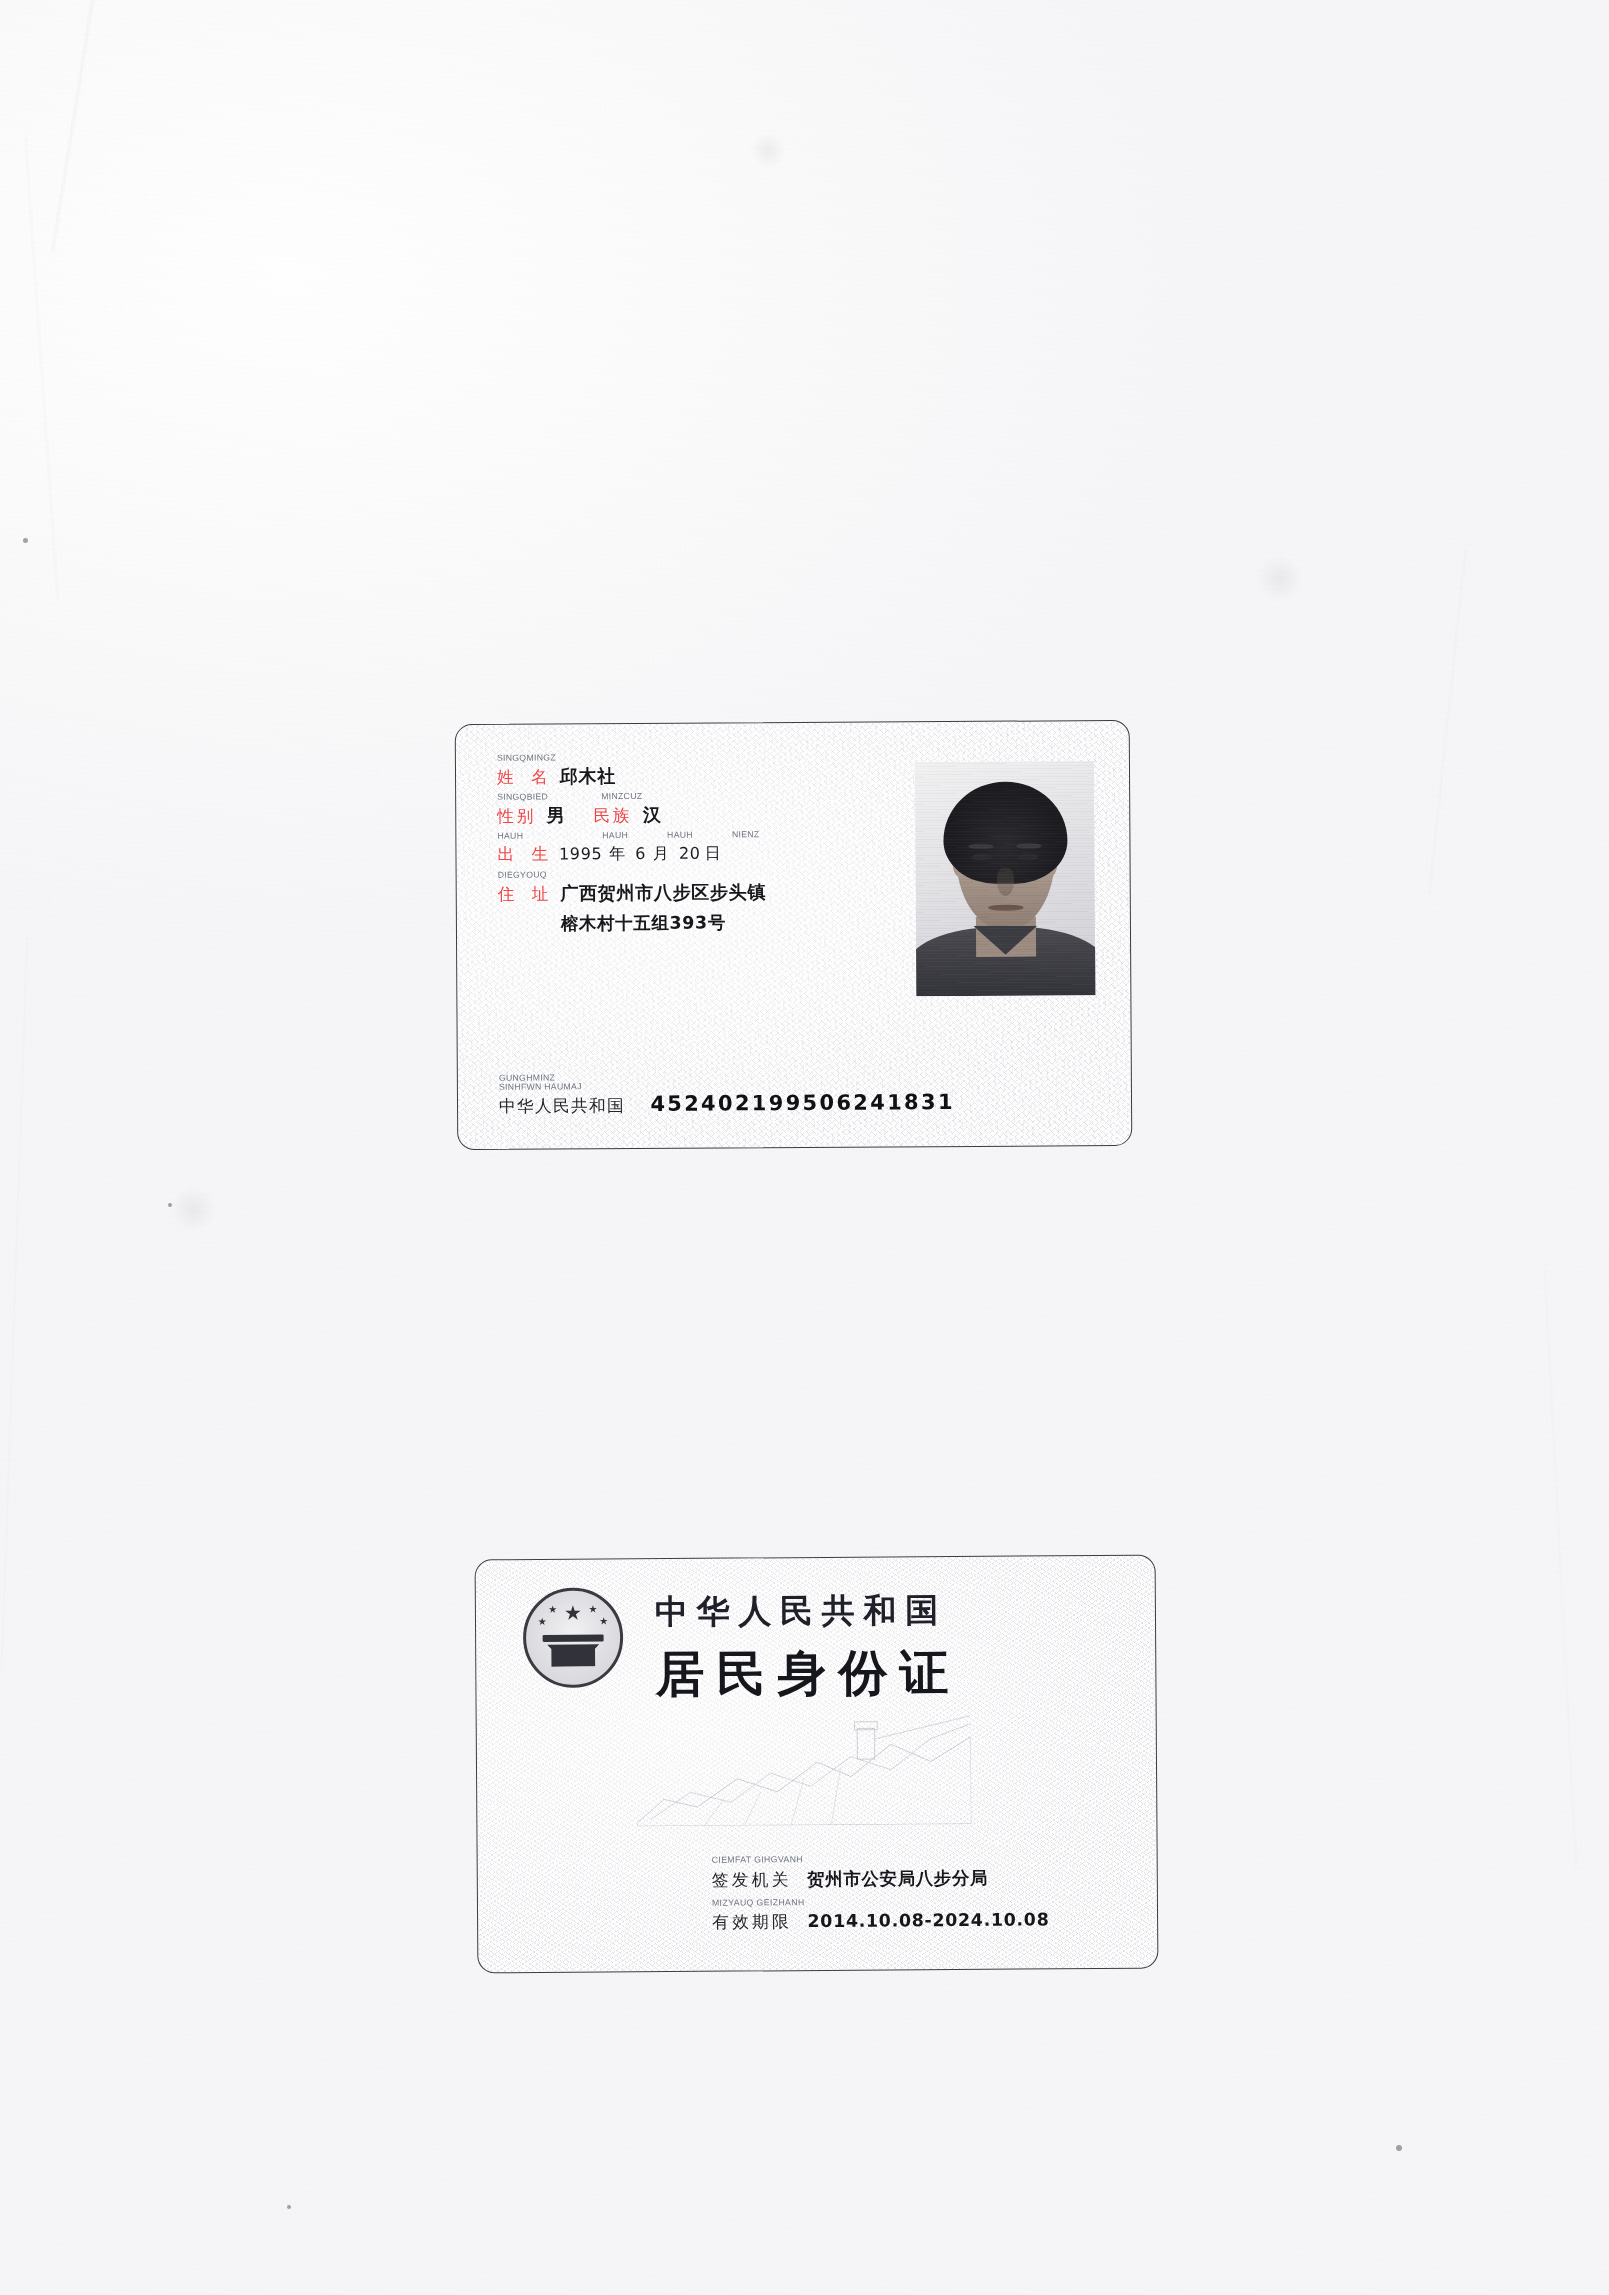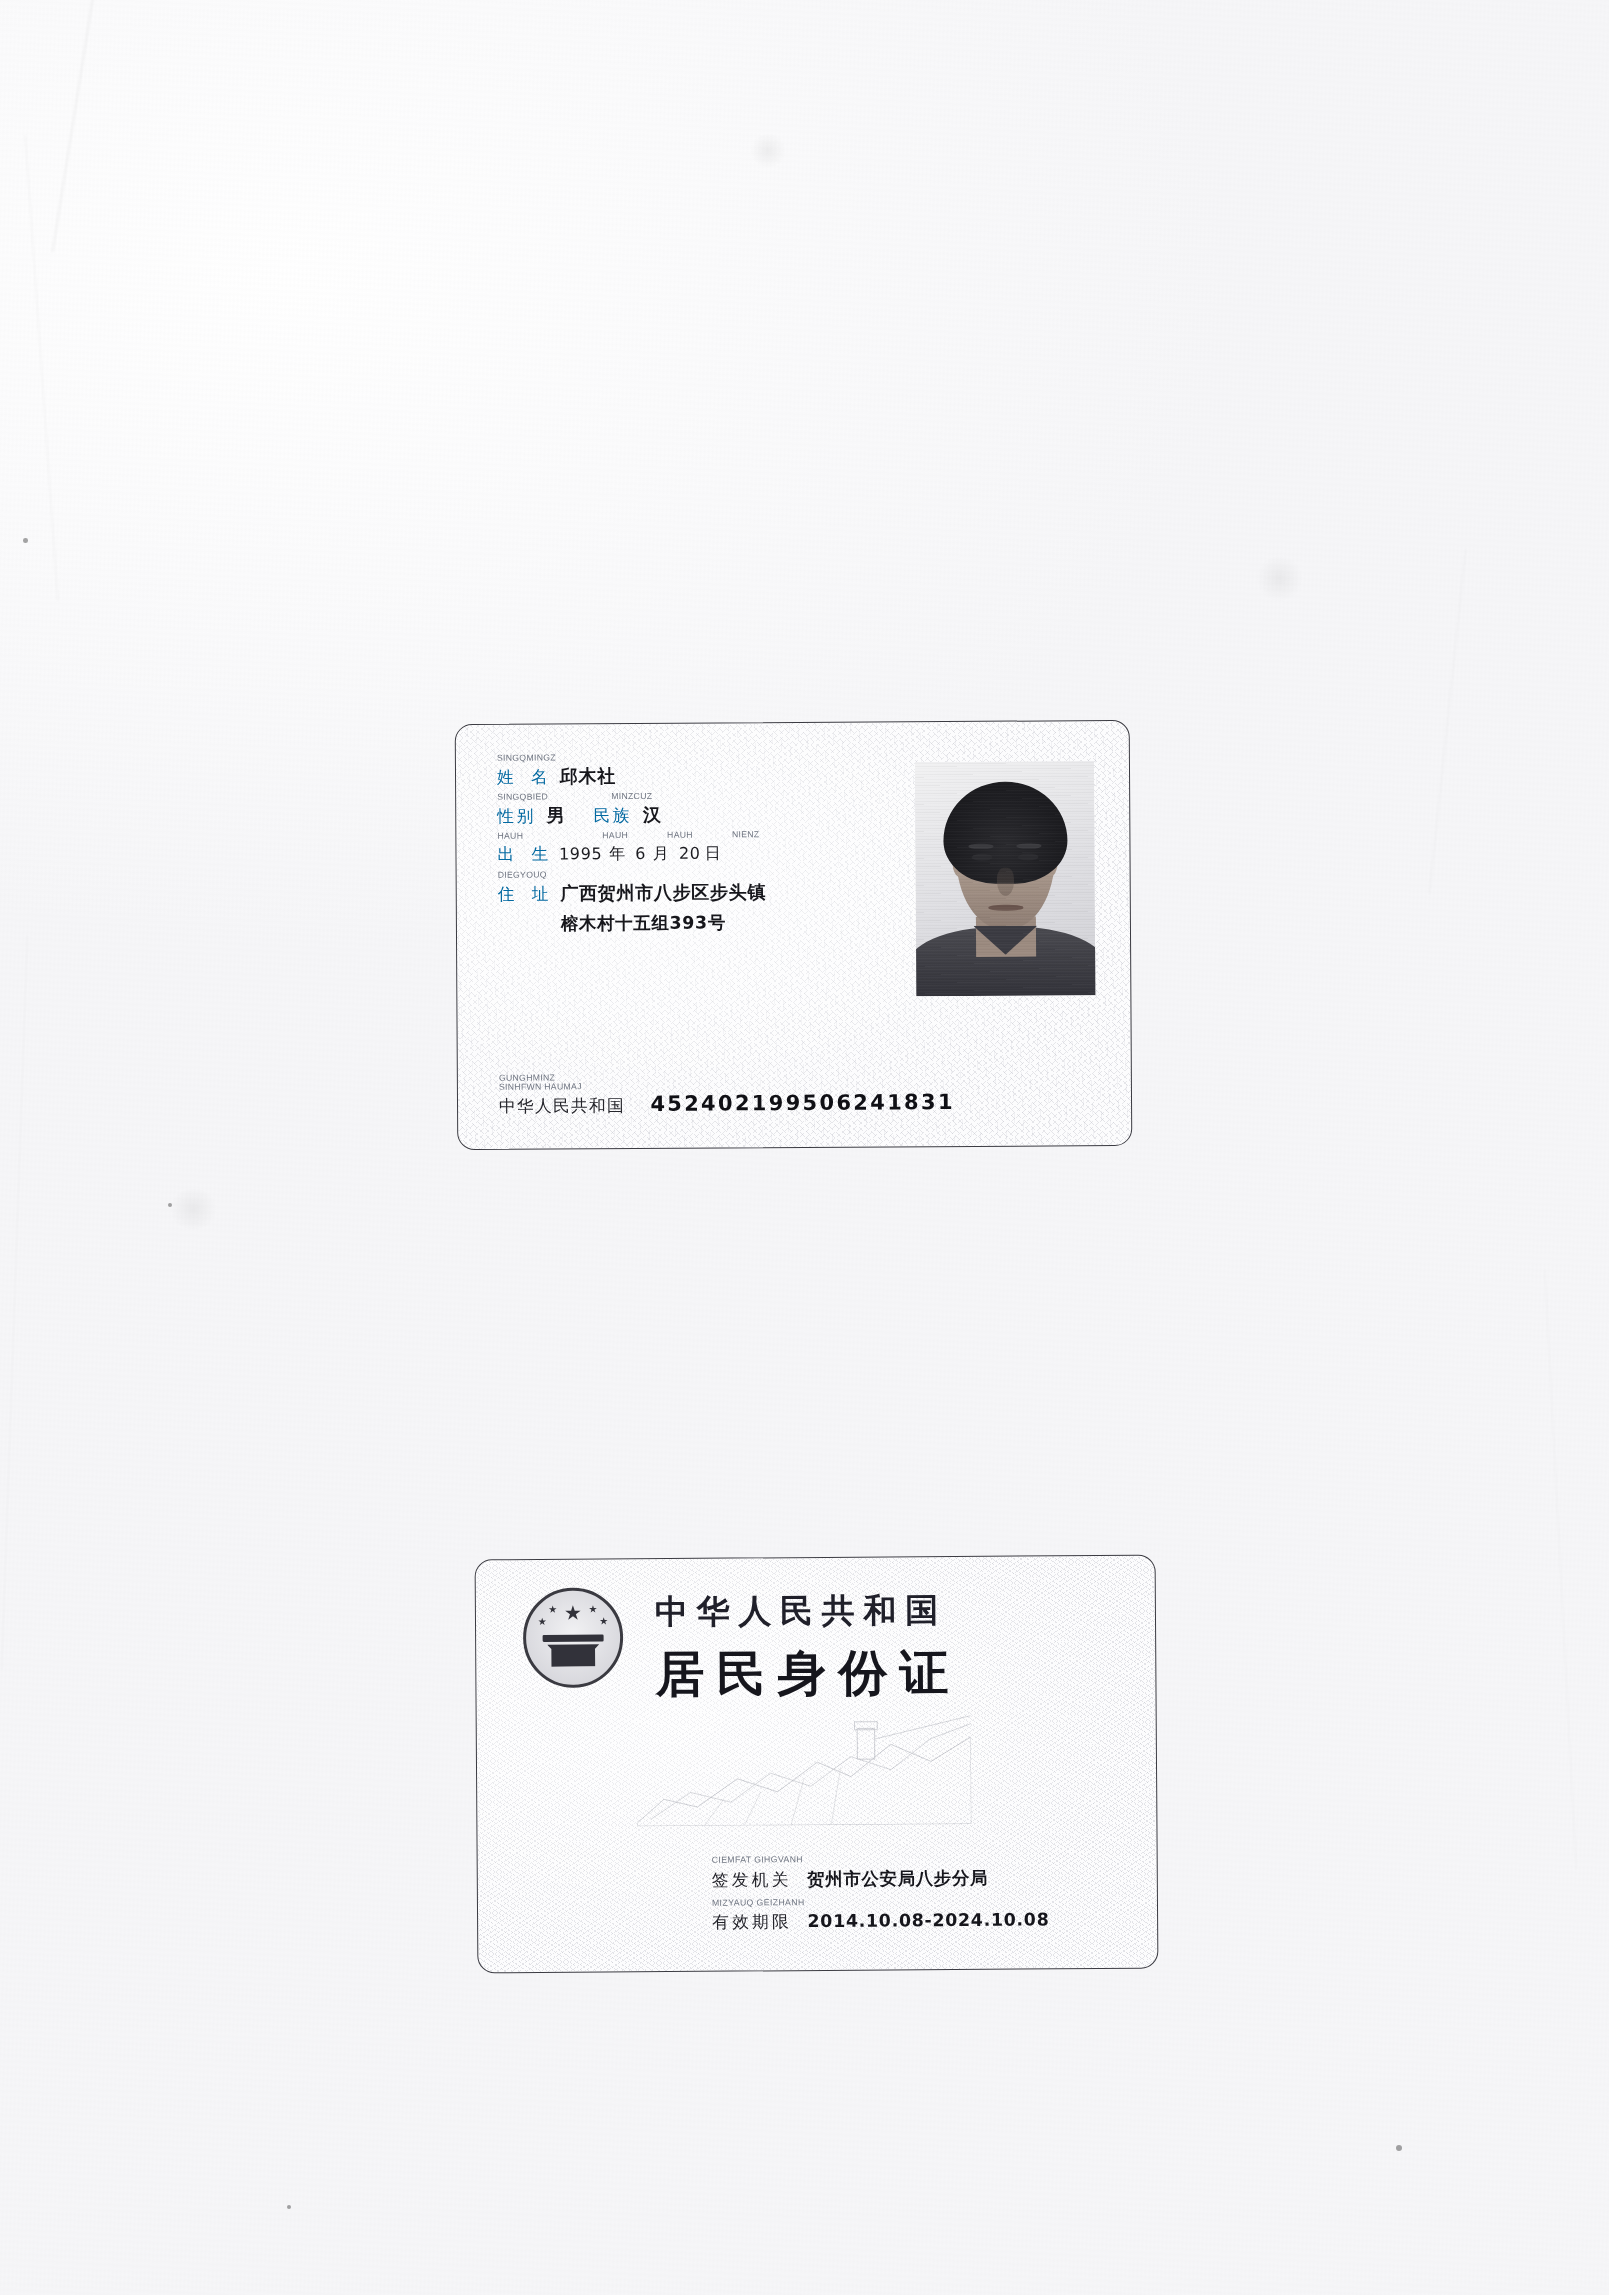--- a/index.html
+++ b/index.html
@@ -101,21 +101,21 @@
     margin: 0;
   }
   .field-row {
     display: flex;
     align-items: baseline;
     margin-top: 1.3px;
   }
   .cn-label {
     font-size: 16.7px;
     letter-spacing: 6px;
-    color: #0369a1;
+    color: #ef4444;
     font-family: "DejaVu Sans", sans-serif;
     white-space: nowrap;
     text-align: right;
   }
   .cn-label.w2 { width: 52px; }
   .cn-value {
     font-size: 18px;
     color: #17171c;
     font-weight: 600;
     letter-spacing: 0.7px;
@@ -431,21 +431,21 @@
   <div class="front-fields">
 
     <p class="zh-label-tiny">SINGQMINGZ</p>
     <div class="field-row">
       <span class="cn-label w2">姓 名</span>
       <span class="cn-value">邱木社</span>
     </div>
 
     <div class="latin-row" style="margin-top:4px;">
       <span class="zh-label-tiny">SINGQBIED</span>
-      <span class="zh-label-tiny" style="margin-left:24px;">MINZCUZ</span>
+      <span class="zh-label-tiny" style="margin-left:14px;">MINZCUZ</span>
     </div>
 
     <div class="field-row">
       <span class="cn-label" style="letter-spacing:2.7px;">性别</span>
       <span class="cn-value">男</span>
       <span class="cn-label" style="letter-spacing:2.7px; margin-left:28px;">民族</span>
       <span class="cn-value">汉</span>
     </div>
 
     <div class="latin-row" style="margin-top:4px;">

